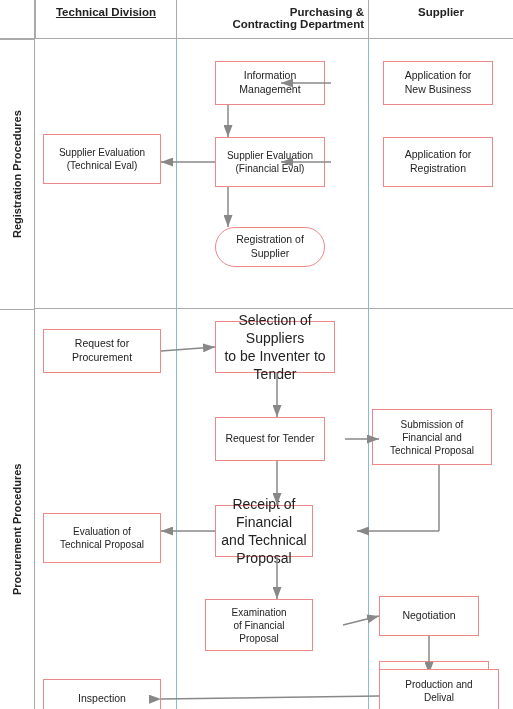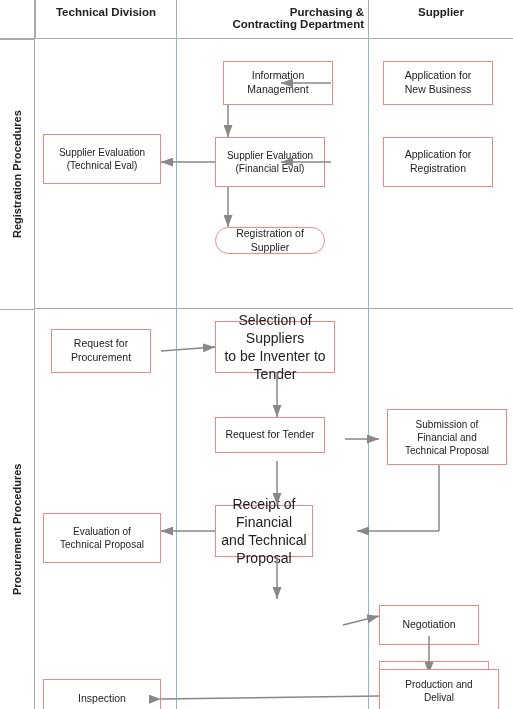--- a/index.html
+++ b/index.html
@@ -34,20 +34,21 @@
     }
 
     .col-tech-header {
       width: 142px;
       text-align: center;
       padding: 6px 4px;
       font-weight: bold;
       font-size: 11.5px;
       border-right: 1px solid #aaa;
       border-left: 1px solid #aaa;
+      text-decoration: underline;
     }
 
     .col-purch-header {
       width: 192px;
       text-align: right;
       padding: 6px 4px;
       font-weight: bold;
       font-size: 11.5px;
       border-right: 1px solid #aaa;
     }
@@ -182,29 +183,29 @@
 
       <div class="reg-section">
         <div class="col-tech" style="width:142px;">
 
           <div class="flow-box" style="left:8px; top:95px; width:118px; height:50px; font-size:10px;">
             Supplier Evaluation<br>(Technical Eval)
           </div>
         </div>
         <div class="col-purch" style="width:192px; position:relative;">
 
-          <div class="flow-box" style="left:46px; top:22px; width:110px; height:44px;text-align:center;">
+          <div class="flow-box" style="left:38px; top:22px; width:110px; height:44px;text-align:center;">
             Information<br>Management
           </div>
 
           <div class="flow-box" style="left:38px; top:98px; width:110px; height:50px; font-size:10px;">
             Supplier Evaluation<br>(Financial Eval)
           </div>
 
-          <div class="flow-box" style="left:38px; top:188px; width:110px; height:27px;border-radius:20px;">
+          <div class="flow-box" style="left:38px; top:188px; width:110px; height:40px;border-radius:20px;">
             Registration of<br>Supplier
           </div>
         </div>
         <div class="col-supp" style="flex:1; position:relative;">
 
           <div class="flow-box" style="left:14px; top:22px; width:110px; height:44px;">
             Application for<br>New Business
           </div>
 
           <div class="flow-box" style="left:14px; top:98px; width:110px; height:50px;">
@@ -228,57 +229,60 @@
 
           <line x1="193" y1="148" x2="193" y2="188" stroke="#888" stroke-width="1.5" marker-end="url(#arrowhead)"></line>
 
           <line x1="180" y1="123" x2="126" y2="123" stroke="#888" stroke-width="1.5" marker-end="url(#arrowhead)"></line>
         </svg>
       </div>
 
       <div class="proc-section" style="position:relative; min-height:439px;">
         <div class="col-tech" style="width:142px; position:absolute; top:0; left:0; bottom:0;">
 
-          <div class="flow-box" style="left:16px; top:20px; width:100px; height:44px;">
+          <div class="flow-box" style="left:8px; top:20px; width:118px; height:44px;">
             Request for<br>Procurement
           </div>
 
           <div class="flow-box" style="left:8px; top:196px; width:118px; height:50px; font-size:10px;margin-top:8px;">
             Evaluation of<br>Technical Proposal
           </div>
 
           <div class="flow-box" style="left:8px; top:370px; width:118px; height:40px;">
             Inspection
           </div>
         </div>
 
         <div class="col-purch" style="width:192px; position:absolute; top:0; left:142px; bottom:0;">
 
           <div class="flow-box" style="left:38px; top:12px; width:120px; height:52px; font-size:14px;">
             Selection of Suppliers<br>to be Inventer to Tender
           </div>
 
-          <div class="flow-box" style="left:38px; top:108px; width:110px; height:36px;">
+          <div class="flow-box" style="left:38px; top:108px; width:110px; height:44px;">
             Request for Tender
           </div>
 
           <div class="flow-box" style="left:38px; top:196px; width:98px; height:52px; font-size:14px;">
             Receipt of Financial<br>and Technical Proposal
           </div>
 
+          <div class="flow-box" style="left:28px; top:290px; width:108px; height:52px; font-size:10px;">
+            Examination<br>of Financial<br>Proposal
+          </div>
 
         </div>
 
         <div class="col-supp" style="position:absolute; top:0; left:334px; right:0; bottom:0;">
 
-          <div class="flow-box" style="left:18px; top:100px; width:120px; height:56px; font-size:10px;">
+          <div class="flow-box" style="left:3px; top:100px; width:120px; height:56px; font-size:10px;">
             Submission of<br>Financial and<br>Technical Proposal
           </div>
 
-          <div class="flow-box" style="left:10px; top:287px; width:100px; height:40px;margin-top:9px;">
+          <div class="flow-box" style="left:10px; top:287px; width:100px; height:40px;">
             Negotiation
           </div>
 
           <div class="flow-box" style="left:10px; top:352px; width:110px; height:44px;">
             Conclusion of<br>Contract
           </div>
 
           <div class="flow-box" style="left:10px; top:362px; width:112px; height:44px; top:365px;">
             Production and<br>Delival
           </div>

